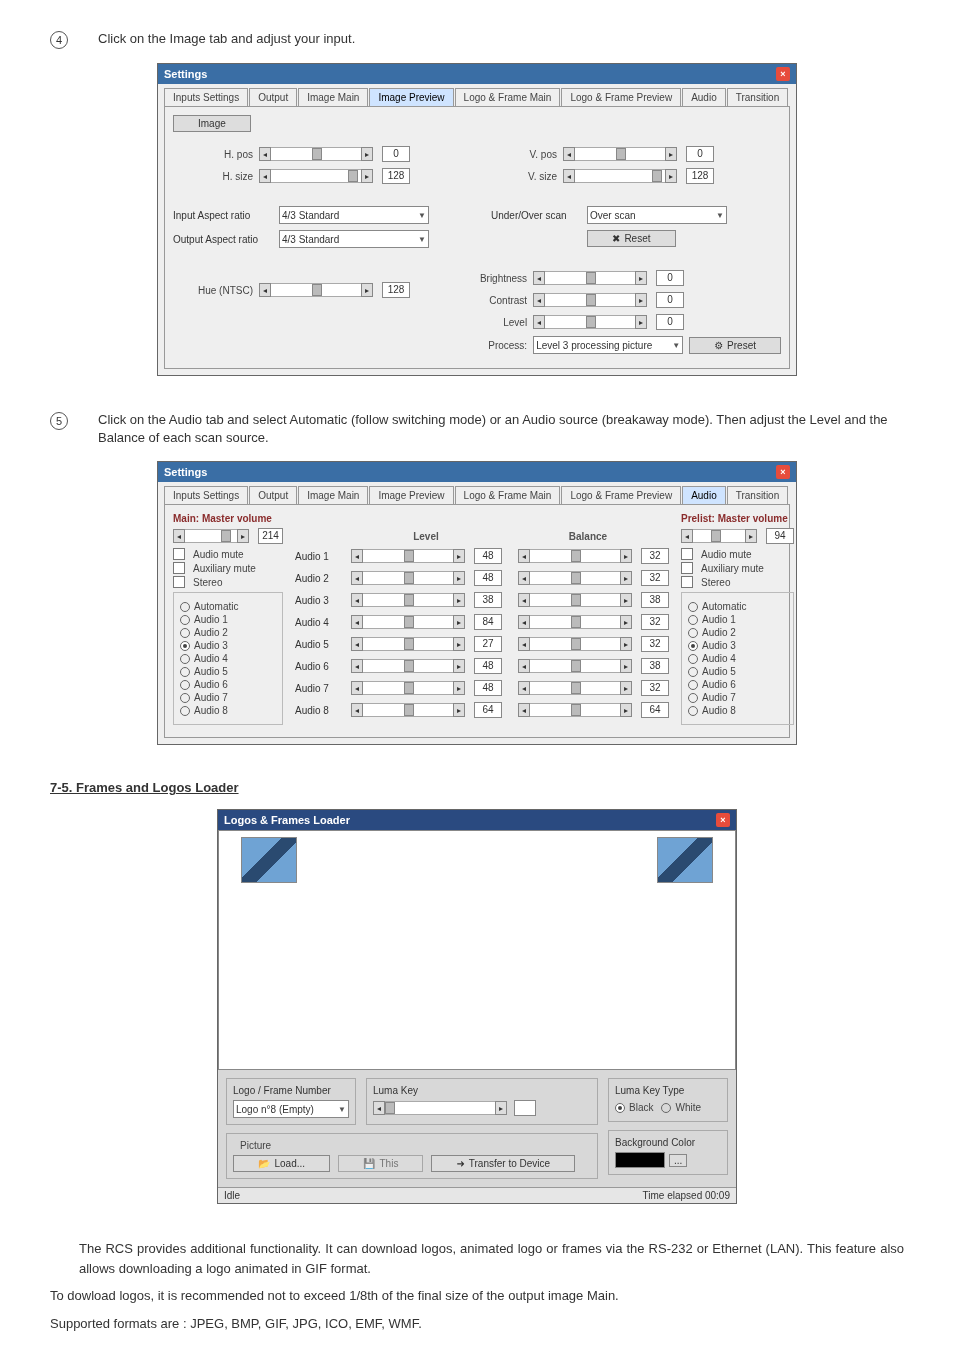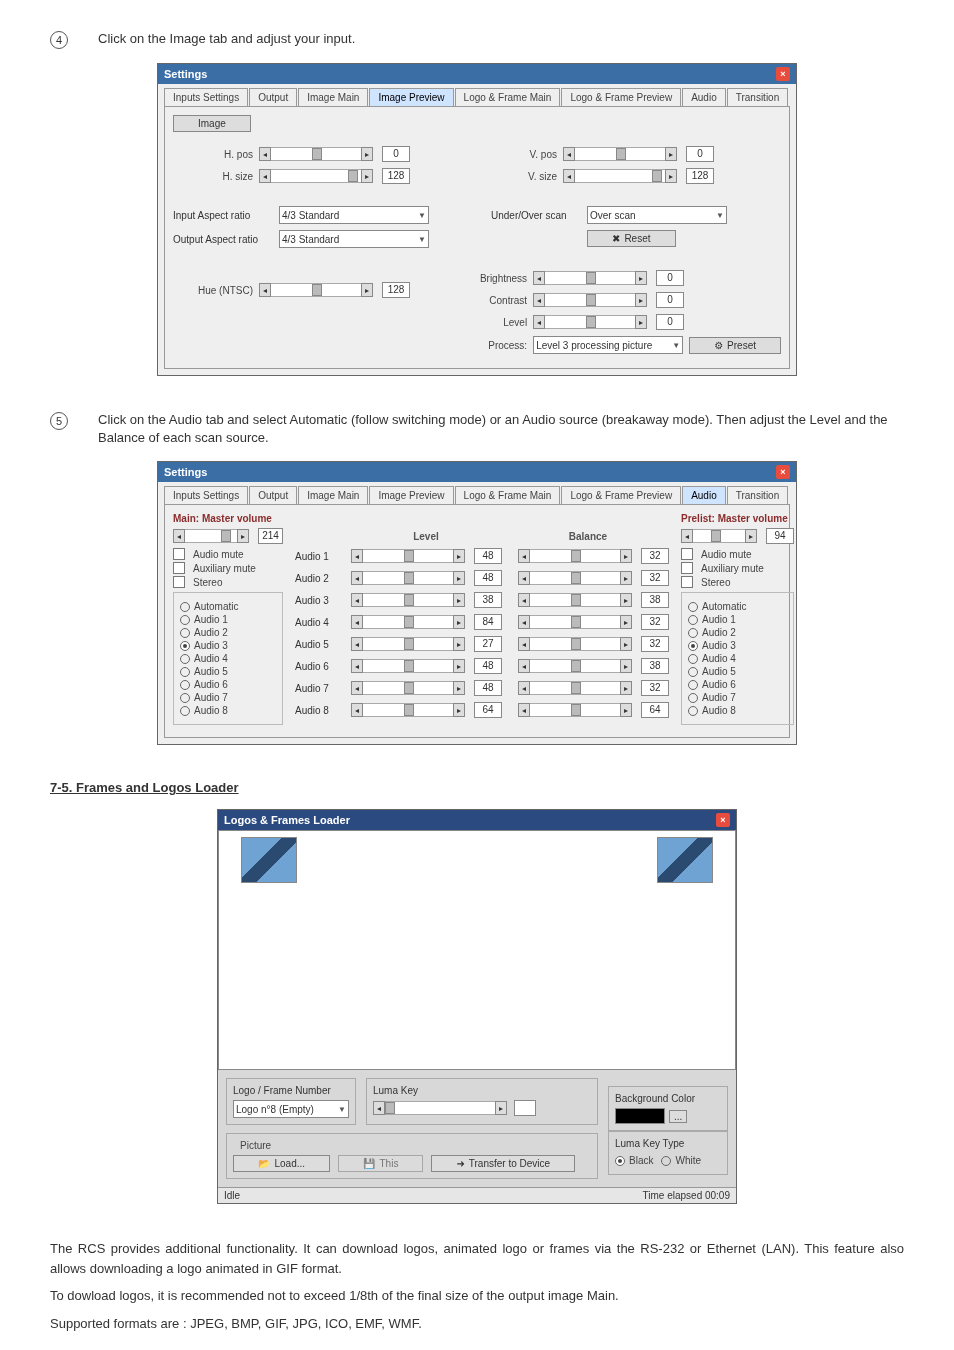--- a/index.html
+++ b/index.html
@@ -612,44 +612,44 @@
                 <span>This</span>
               </span>
             <span class="btn">
                 <span>➜</span>
                 <span>Transfer to Device</span>
               </span>
           </div>
         </div>
       </div>
       <div style="width:120px;">
-        <div class="group-box" style="margin-top:8px;">
-          <div>Background Color</div>
-          <div style="display:flex; gap:4px; margin-top:4px; align-items:center;">
-            <div class="color-sw"></div>
-            <span class="btn" style="padding:0 4px;">...</span>
-          </div>
-        </div>
         <div class="group-box">
           <div>Luma Key Type</div>
           <div style="display:flex; gap:8px; margin-top:4px; color:#888;">
             <span class="radio">
                 <span class="radio-dot sel"></span>
                 <span>Black</span>
               </span>
             <span class="radio">
                 <span class="radio-dot"></span>
                 <span>White</span>
               </span>
           </div>
         </div>
+        <div class="group-box" style="margin-top:8px;">
+          <div>Background Color</div>
+          <div style="display:flex; gap:4px; margin-top:4px; align-items:center;">
+            <div class="color-sw"></div>
+            <span class="btn" style="padding:0 4px;">...</span>
+          </div>
+        </div>
       </div>
     </div>
     <div class="status-bar">
       <span>Idle</span>
       <span>Time elapsed  00:09</span>
     </div>
   </div>
 </div>
 
-<div class="body-text" style="text-align:justify;">The RCS provides additional functionality. It can download logos, animated logo or frames via the RS-232 or Ethernet (LAN). This feature also allows downloading a logo animated in GIF format.</div>
+<div class="body-text" style="text-align:justify;margin-left:29px;">The RCS provides additional functionality. It can download logos, animated logo or frames via the RS-232 or Ethernet (LAN). This feature also allows downloading a logo animated in GIF format.</div>
 <div class="body-text">To dowload logos, it is recommended not to exceed 1/8th of the final size of the output image Main.</div>
 <div class="body-text">Supported formats are : JPEG, BMP, GIF, JPG, ICO, EMF, WMF.</div>
 
 </body></html>

